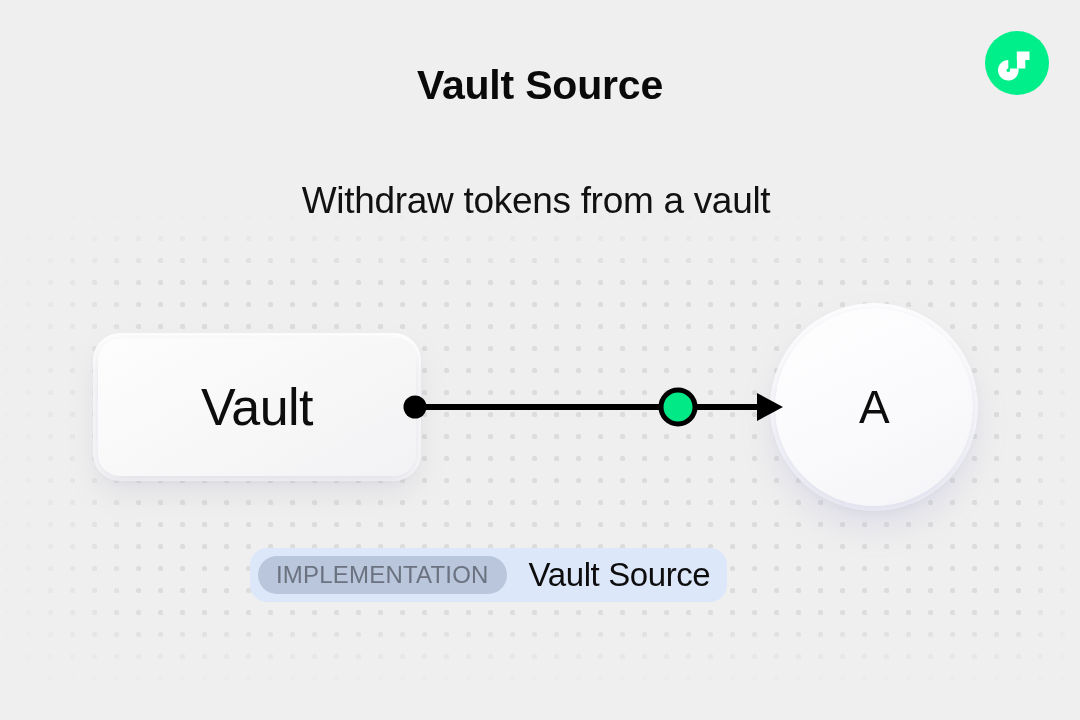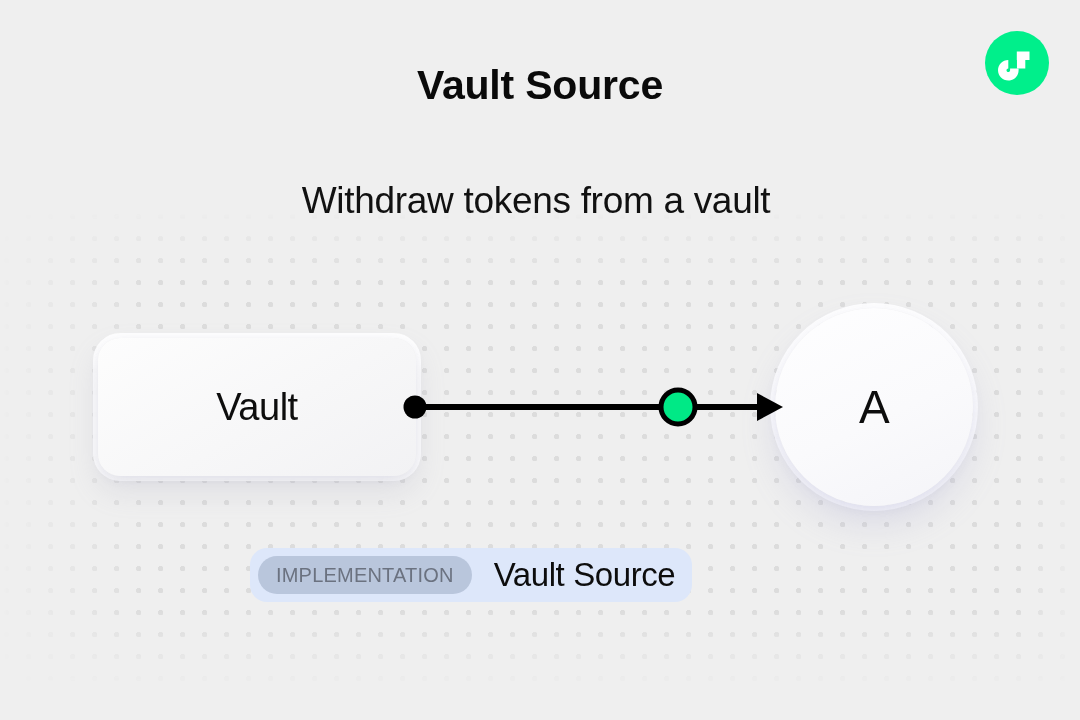--- a/index.html
+++ b/index.html
@@ -94,21 +94,21 @@
     background: linear-gradient(150deg, #fdfdfd 0%, #f7f7f8 55%, #f2f2f4 100%);
     box-shadow:
       0 14px 30px rgba(150, 150, 175, 0.20),
       0 3px 10px rgba(140, 140, 170, 0.12),
       0 0 0 5px rgba(255, 255, 255, 0.95);
     display: flex;
     align-items: center;
     justify-content: center;
   }
   .node-vault-label {
-    font-size: 38px;
+    font-size: 52px;
     color: #0d0d0d;
     letter-spacing: -0.5px;
   }
 
   .node-circle {
     position: absolute;
     left: 775px;
     top: 308px;
     width: 198px;
     height: 198px;
@@ -149,21 +149,21 @@
     align-items: center;
     padding: 0 17px 0 8px;
   }
   #impl-badge-tag {
     height: 38px;
     border-radius: 19px;
     background: #b9c6dc;
     display: flex;
     align-items: center;
     padding: 0 18px;
-    font-size: 20px;
+    font-size: 24px;
     font-weight: 400;
     color: #6b7280;
     letter-spacing: 0.2px;
   }
   #impl-badge-title {
     margin-left: 22px;
     font-size: 33px;
     color: #0d0d0d;
     letter-spacing: -0.4px;
   }

